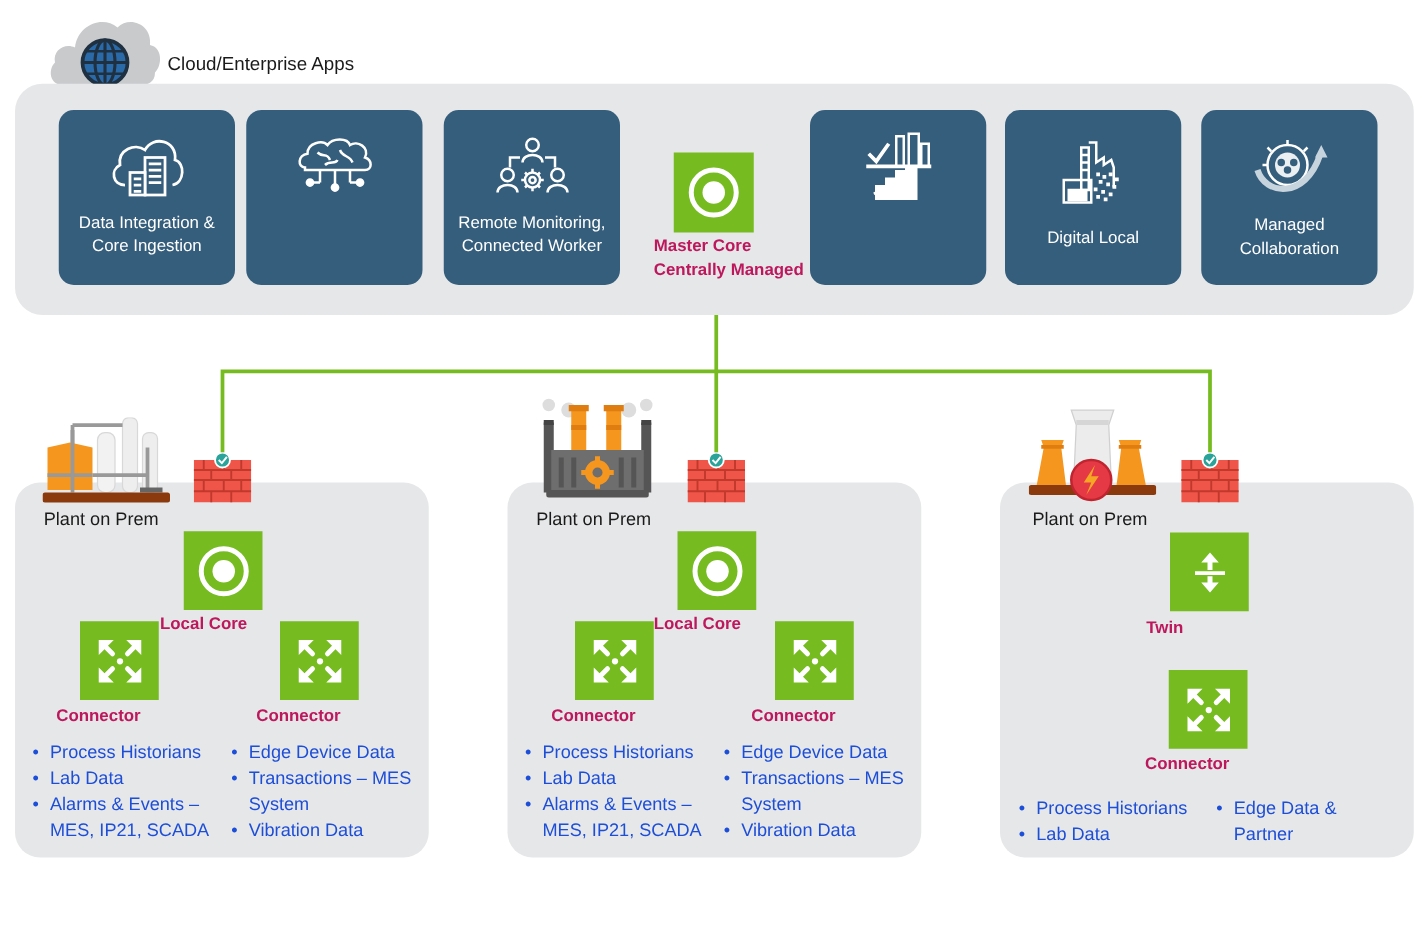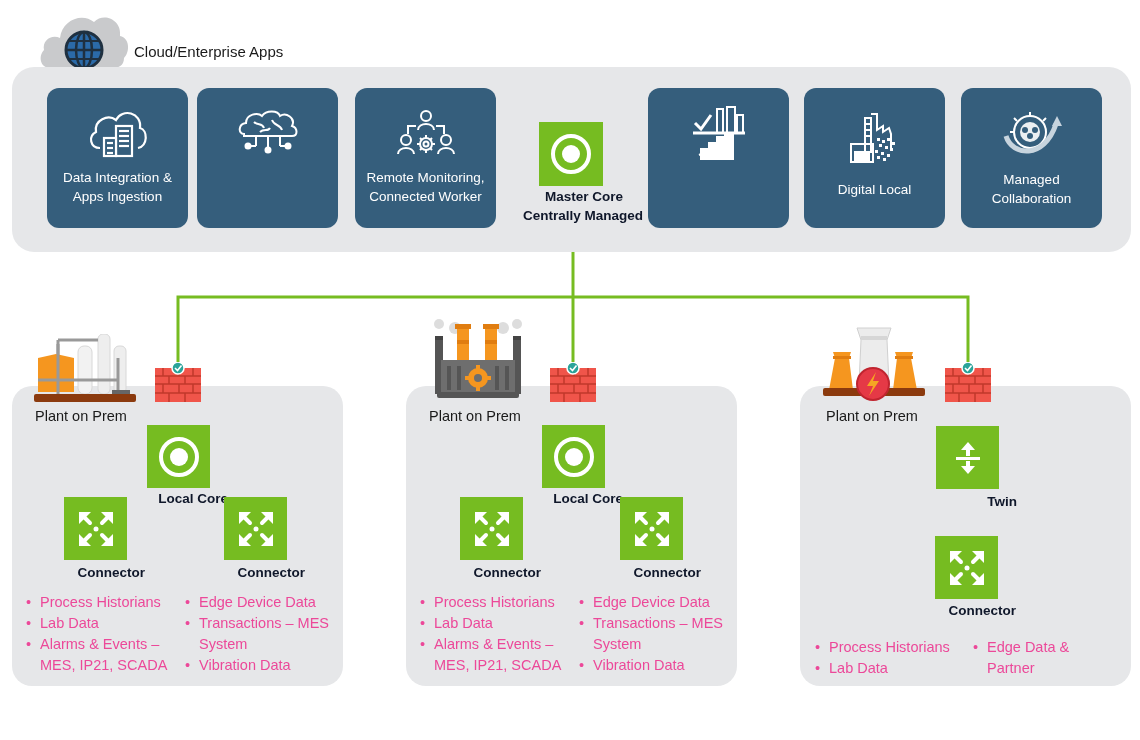--- a/index.html
+++ b/index.html
@@ -16,27 +16,27 @@
 
   .app-card {
     position: absolute; top: 88px; width: 141px; height: 140px;
     background: #355e7c; border-radius: 12px; color: #ffffff;
     display: flex; flex-direction: column; align-items: center; justify-content: flex-start;
   }
   .app-card .icon-wrap { height: 80px; width: 100%; display: flex; align-items: center; justify-content: center; padding-top: 10px; }
   .app-card .label { font-size: 13.5px; line-height: 19px; text-align: center; padding: 0 6px; }
 
   .green-box { position: absolute; background: #76bc21; display: flex; align-items: center; justify-content: center; }
-  .green-label { position: absolute; color: #0f172a; font-weight: bold; font-size: 13.5px; text-align: right; line-height: 19px; white-space: nowrap; }
+  .green-label { position: absolute; color: #be185d; font-weight: bold; font-size: 13.5px; text-align: left; line-height: 19px; white-space: nowrap; }
 
   .plant-panel { position: absolute; top: 386px; height: 300px; background: #e6e7e9; border-radius: 20px; }
 
   .plant-label { position: absolute; font-size: 14.5px; color: #1a1a1a; white-space: nowrap; }
 
-  .bullets { position: absolute; font-size: 14.5px; line-height: 21px; color: #ec4899; list-style: none; }
+  .bullets { position: absolute; font-size: 14.5px; line-height: 21px; color: #1d4ed8; list-style: none; }
   .bullets li { position: relative; padding-left: 14px; }
   .bullets li::before { content: "\2022"; position: absolute; left: 0; top: 0; }
 
   svg.lines { position: absolute; left: 0; top: 0; width: 1140px; height: 740px; pointer-events: none; }
 </style>
 </head>
 <body>
 
 <svg class="lines" viewBox="0 0 1140 740">
   <defs>
@@ -93,21 +93,21 @@
         <line x1="33" y1="35" x2="43" y2="35"></line>
         <line x1="33" y1="40" x2="43" y2="40"></line>
       <rect x="18" y="32" width="12" height="18" fill="#355e7c"></rect>
       <line x1="21" y1="37" x2="27" y2="37"></line>
         <line x1="21" y1="42" x2="27" y2="42"></line>
         <line x1="21" y1="47" x2="27" y2="47"></line>
     </svg>
   </div>
   <div class="label">
     <div>Data Integration &amp;</div>
-    <div>Apps Ingestion</div>
+    <div>Core Ingestion</div>
   </div>
 </div>
 
 <div class="app-card" style="left:197px">
   <div class="icon-wrap">
     <svg width="64" height="50" viewBox="0 0 64 50" fill="none" stroke="#fff" stroke-width="2">
       <path d="M8,26 C2,26 2,16 10,15 C10,6 22,4 26,8 C30,2 42,2 44,8 C50,4 60,10 56,18 C62,20 62,28 56,28 L8,28 Z"></path>
       <path d="M18,14 C22,18 26,14 28,20 M36,12 C38,18 44,16 46,22 M24,24 C28,20 32,24 34,20"></path>
       <line x1="20" y1="28" x2="20" y2="38"></line>
         <line x1="20" y1="38" x2="14" y2="38"></line>

